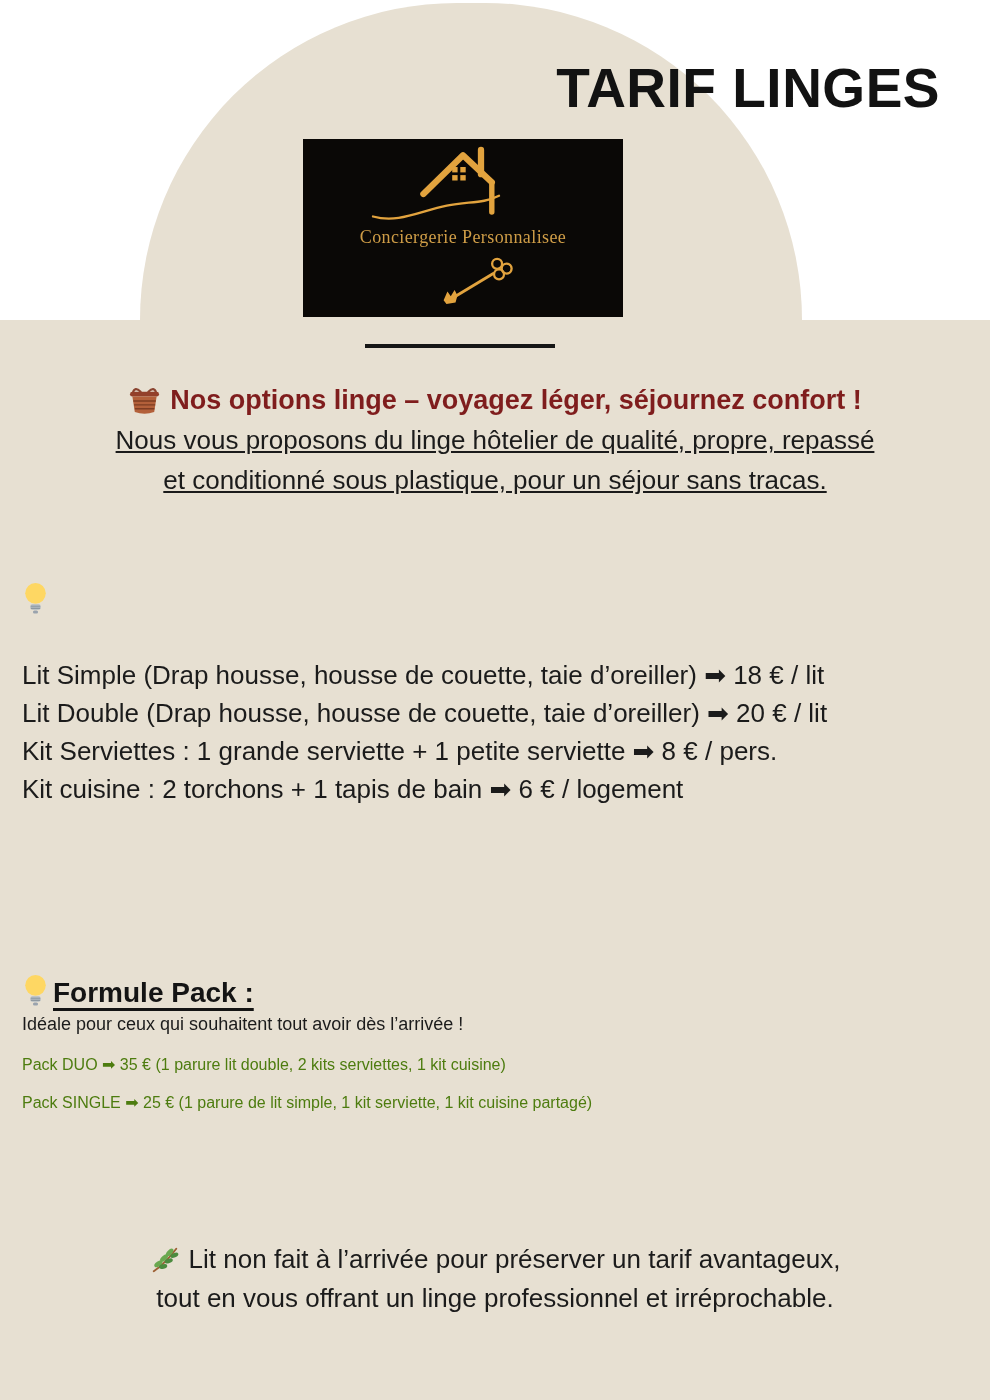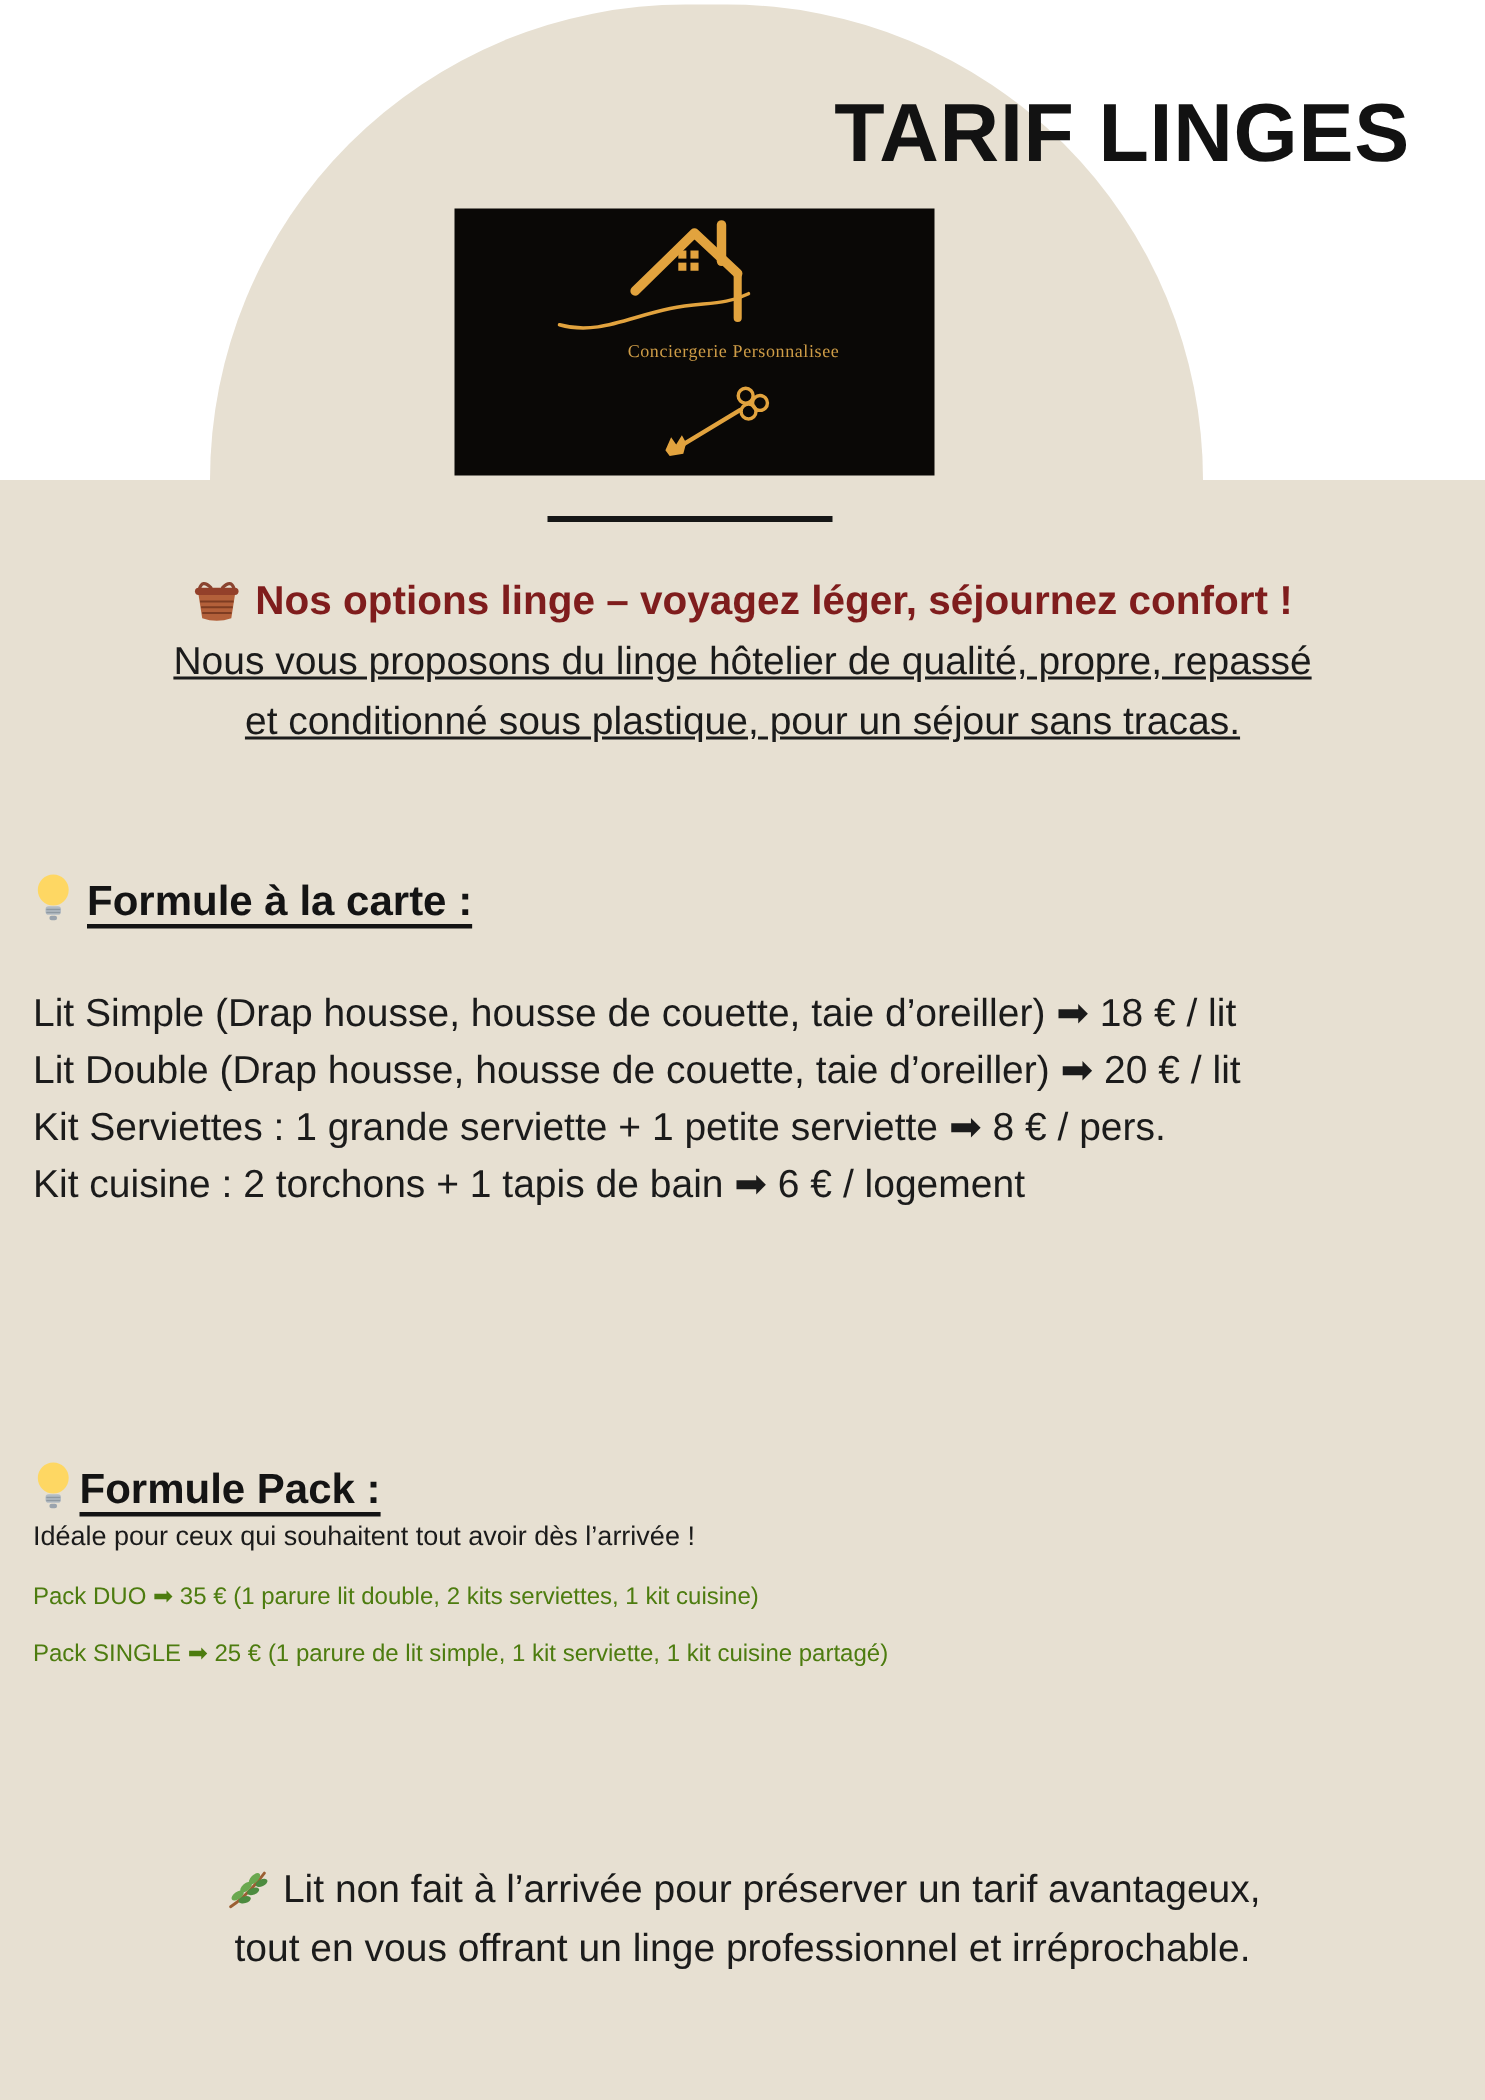--- a/index.html
+++ b/index.html
@@ -21,21 +21,21 @@
     font-size:55px;font-weight:800;letter-spacing:.5px;color:#121212;
   }
   .logo-card{
     position:absolute;left:303px;top:139px;width:320px;height:178px;
     background:#0a0806;
   }
   .logo-house{position:absolute;left:52px;top:2px;}
   .logo-brand{
     position:absolute;top:88px;left:0;width:100%;text-align:center;
     font-family:"Liberation Serif","DejaVu Serif",serif;
-    font-size:12px;color:#cf9d47;letter-spacing:.4px;padding-left:26px;
+    font-size:18px;color:#cf9d47;letter-spacing:.4px;
   }
   .logo-key{position:absolute;left:132px;top:114px;}
   .divider{position:absolute;left:365px;top:344px;width:190px;height:4px;background:#161616;}
   .intro{position:absolute;top:380px;left:25px;width:940px;text-align:center;}
   .intro-heading{font-size:27px;font-weight:bold;line-height:40px;color:#7f1d1d;}
   .intro-line{font-size:26px;line-height:40px;color:#1b1b1b;text-decoration:underline;}
   .icon-inline{vertical-align:-6px;margin-right:9px;}
   .icon-inline.tight{margin-right:4px;}
   .section-heading{
     position:absolute;left:22px;font-size:28px;font-weight:bold;color:#141414;
@@ -101,21 +101,21 @@
   <div class="intro-line">Nous vous proposons du linge hôtelier de qualité, propre, repassé</div>
   <div class="intro-line">et conditionné sous plastique, pour un séjour sans tracas.</div>
 </div>
 
 <div class="section-heading carte-heading">
   <svg class="icon-inline" width="27" height="35" viewBox="0 0 26 34" aria-hidden="true">
     <circle cx="13" cy="12" r="10" fill="#fed763"></circle>
     <rect x="8" y="22.5" width="10" height="5.5" rx="2" fill="#b3bcc4"></rect>
     <path d="M8.5 24.6 H17.5 M8.5 26.6 H17.5" stroke="#8f99a1" stroke-width="1" fill="none"></path>
     <rect x="10.5" y="28.6" width="5" height="3" rx="1.5" fill="#9aa3ad"></rect>
-  </svg><span class="u">Formule à la carte :</span>
+  </svg>
 </div>
 <div class="carte-list">
   <div>Lit Simple (Drap housse, housse de couette, taie d’oreiller)  ➡ 18 € / lit</div>
   <div>Lit Double (Drap housse, housse de couette, taie d’oreiller) ➡ 20 € / lit</div>
   <div>Kit Serviettes : 1 grande serviette + 1 petite serviette ➡ 8 € / pers.</div>
   <div>Kit cuisine : 2 torchons + 1 tapis de bain ➡ 6 € / logement</div>
 </div>
 
 <div class="section-heading pack-heading">
   <svg class="icon-inline tight" width="27" height="35" viewBox="0 0 26 34" aria-hidden="true">

